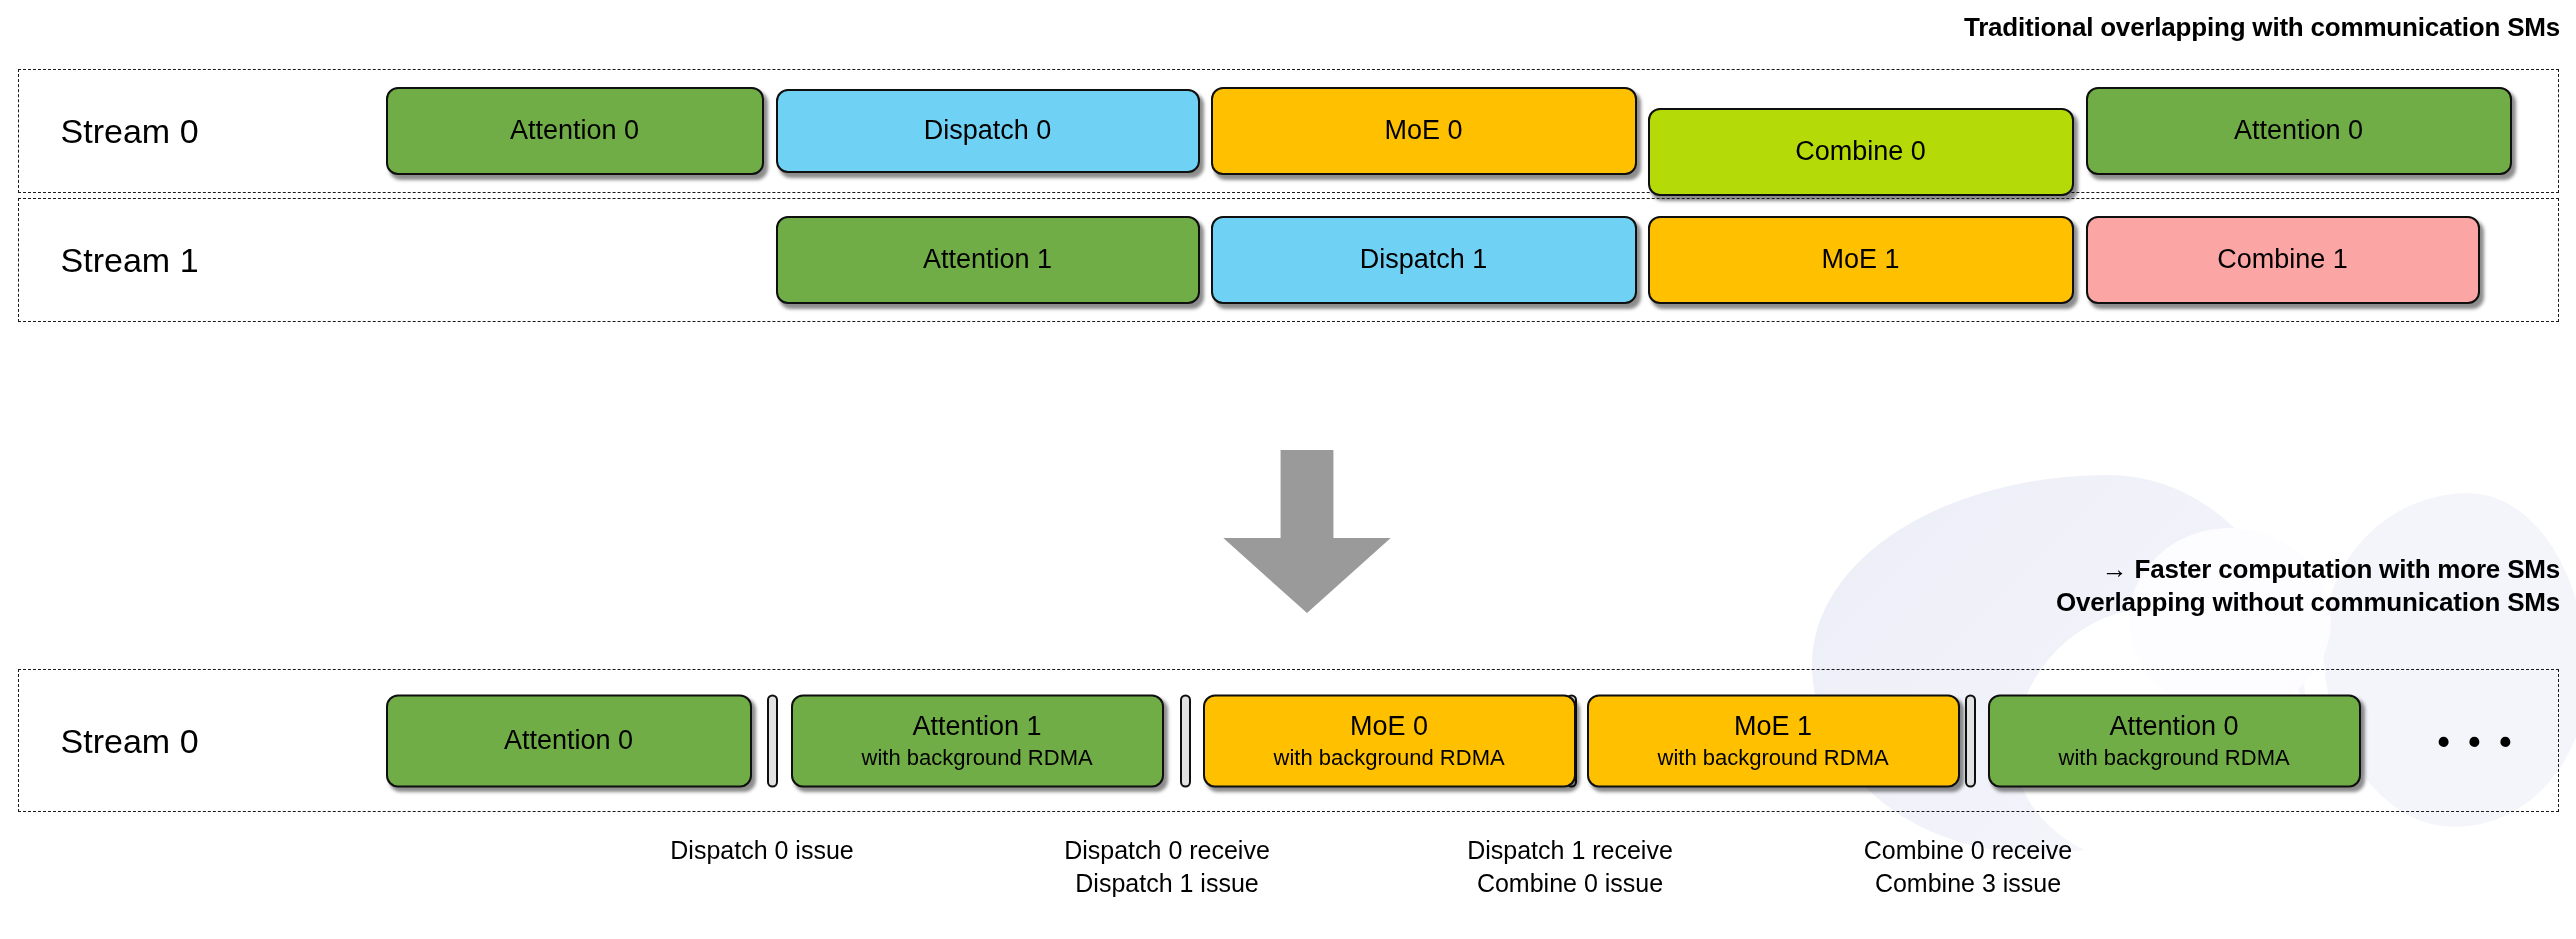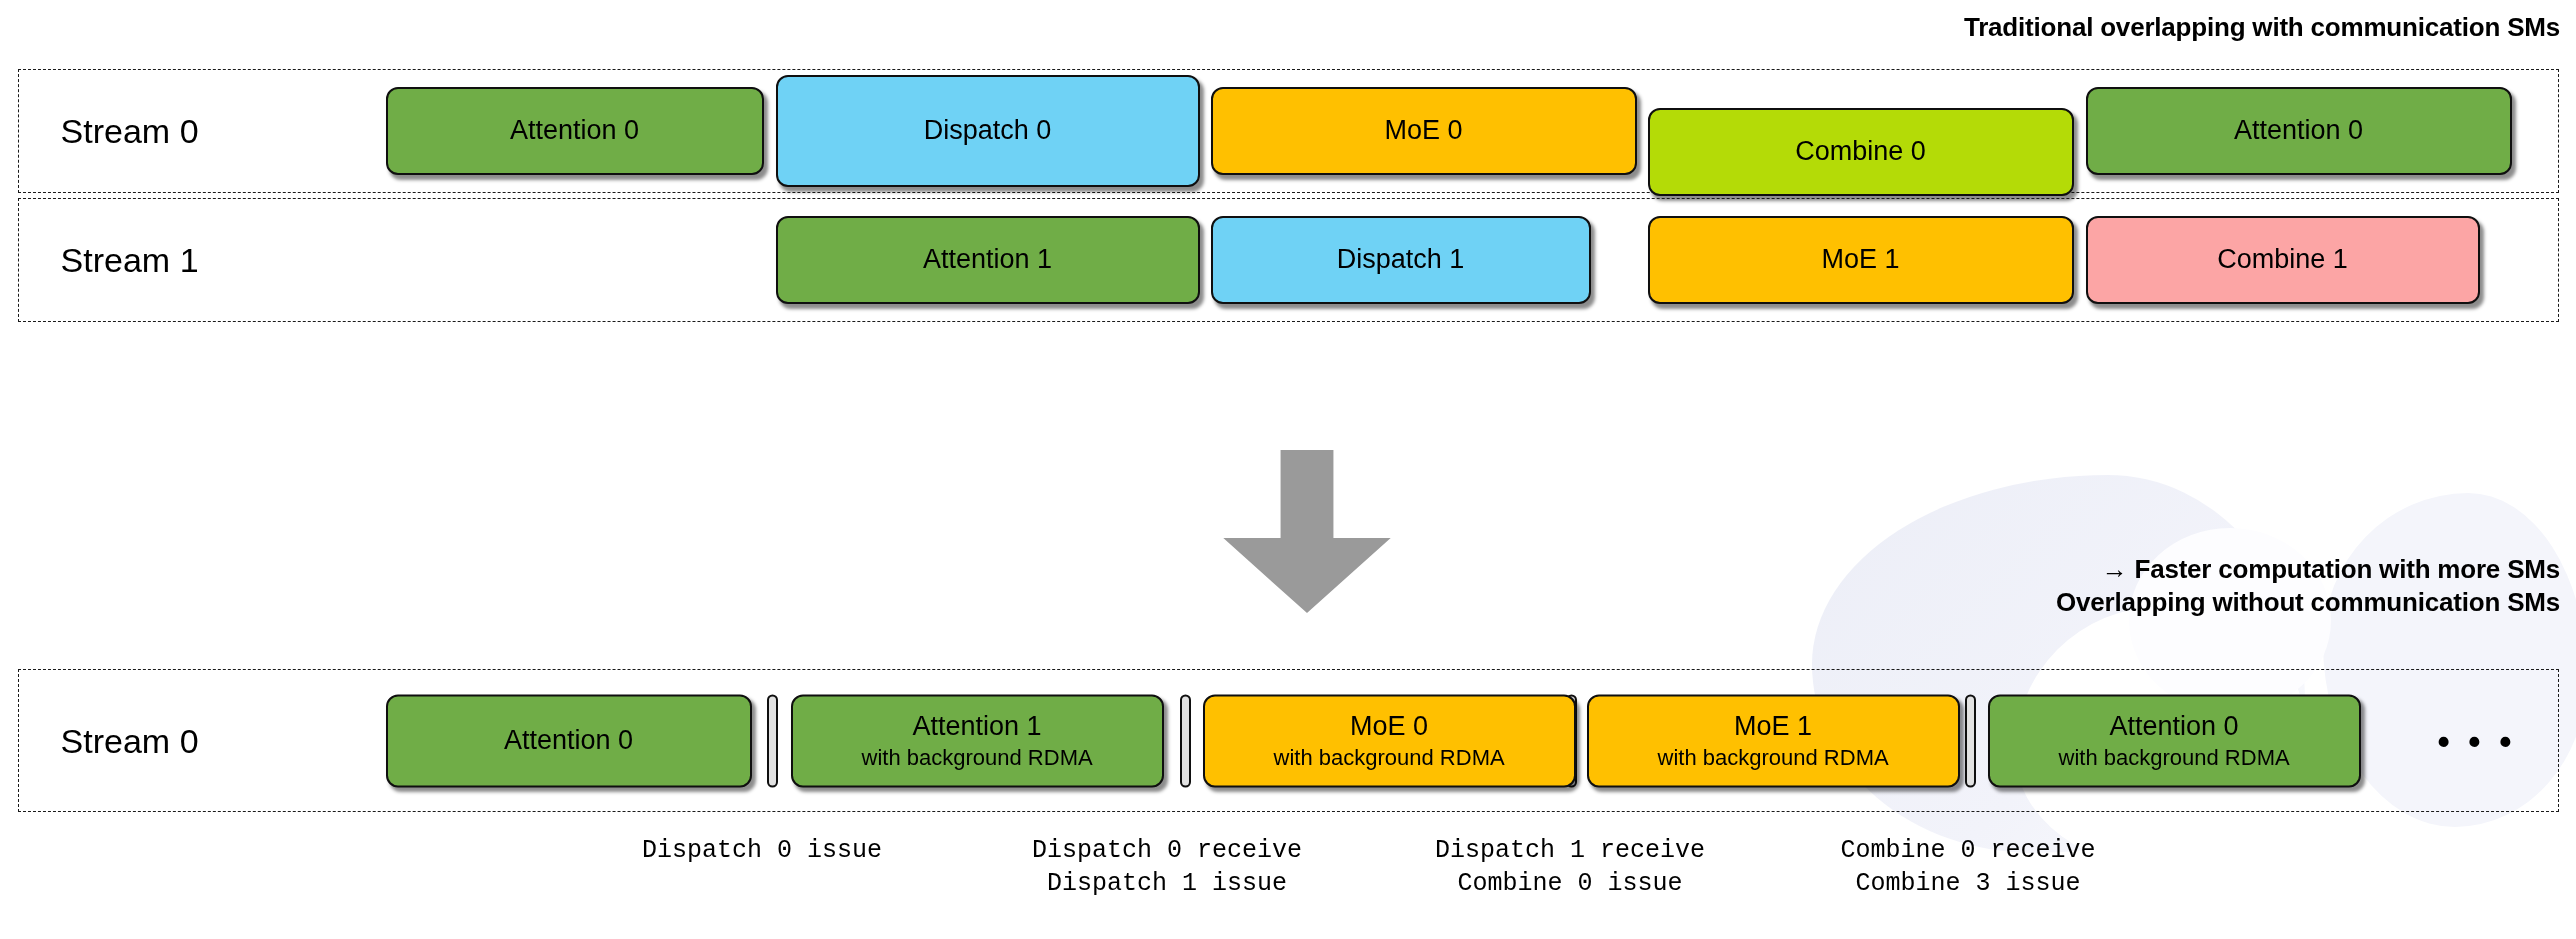--- a/index.html
+++ b/index.html
@@ -161,21 +161,20 @@
   .caption {
     position: absolute;
     top: 834px;
     text-align: center;
     font-size: 25px;
     font-stretch: condensed;
     line-height: 1.32;
     color: #000;
     white-space: nowrap;
     transform: translateX(-50%);
-    font-family: Liberation Mono, monospace;
   }
   .caption div { display: block; }
 </style>
 </head>
 <body>
 
 <div class="watermark" id="wm-a"></div>
 <div class="watermark" id="wm-d"></div>
 <div class="watermark" id="wm-b"></div>
 <div class="watermark" id="wm-c"></div>
@@ -189,40 +188,40 @@
 
 <svg id="down-arrow" viewBox="0 0 220 185">
   <polygon points="80,0 140,0 140,100 205,100 110,185 15,100 80,100" fill="#9A9A9A"></polygon>
 </svg>
 
 <div class="lane" id="lane-top">
   <div class="lane-label">Stream 0</div>
 <div class="box" style="left: 367px; width: 378px; height: 88px; background: rgb(112, 173, 71); border-color: rgb(15, 15, 15);">
       <div class="main-label">Attention 0</div>
     </div>
-    <div class="box" style="left: 757px; width: 424px; height: 112px; background: rgb(111, 210, 245); border-color: rgb(15, 15, 15);">
+    <div class="box" style="left: 757px; width: 424px; height: 84px; background: rgb(111, 210, 245); border-color: rgb(15, 15, 15);">
       <div class="main-label">Dispatch 0</div>
     </div>
     <div class="box" style="left: 1192px; width: 426px; height: 88px; background: rgb(255, 192, 0); border-color: rgb(15, 15, 15);">
       <div class="main-label">MoE 0</div>
     </div>
     <div class="box" style="left: 1629px; width: 426px; height: 88px; background: rgb(180, 219, 7); border-color: rgb(15, 15, 15); margin-top: 21px;">
       <div class="main-label">Combine 0</div>
     </div>
     <div class="box" style="left: 2067px; width: 426px; height: 88px; background: rgb(112, 173, 71); border-color: rgb(15, 15, 15);">
       <div class="main-label">Attention 0</div>
     </div>
   </div>
 
 <div class="lane" id="lane-middle">
   <div class="lane-label">Stream 1</div>
 <div class="box" style="left: 757px; width: 424px; height: 88px; background: rgb(112, 173, 71); border-color: rgb(15, 15, 15);">
       <div class="main-label">Attention 1</div>
     </div>
-    <div class="box" style="left: 1192px; width: 380px; height: 88px; background: rgb(111, 210, 245); border-color: rgb(15, 15, 15);">
+    <div class="box" style="left: 1192px; width: 426px; height: 88px; background: rgb(111, 210, 245); border-color: rgb(15, 15, 15);">
       <div class="main-label">Dispatch 1</div>
     </div>
     <div class="box" style="left: 1629px; width: 426px; height: 88px; background: rgb(255, 192, 0); border-color: rgb(15, 15, 15);">
       <div class="main-label">MoE 1</div>
     </div>
     <div class="box" style="left: 2067px; width: 394px; height: 88px; background: #fca5a5; border-color: rgb(15, 15, 15);">
       <div class="main-label">Combine 1</div>
     </div>
   </div>
 

